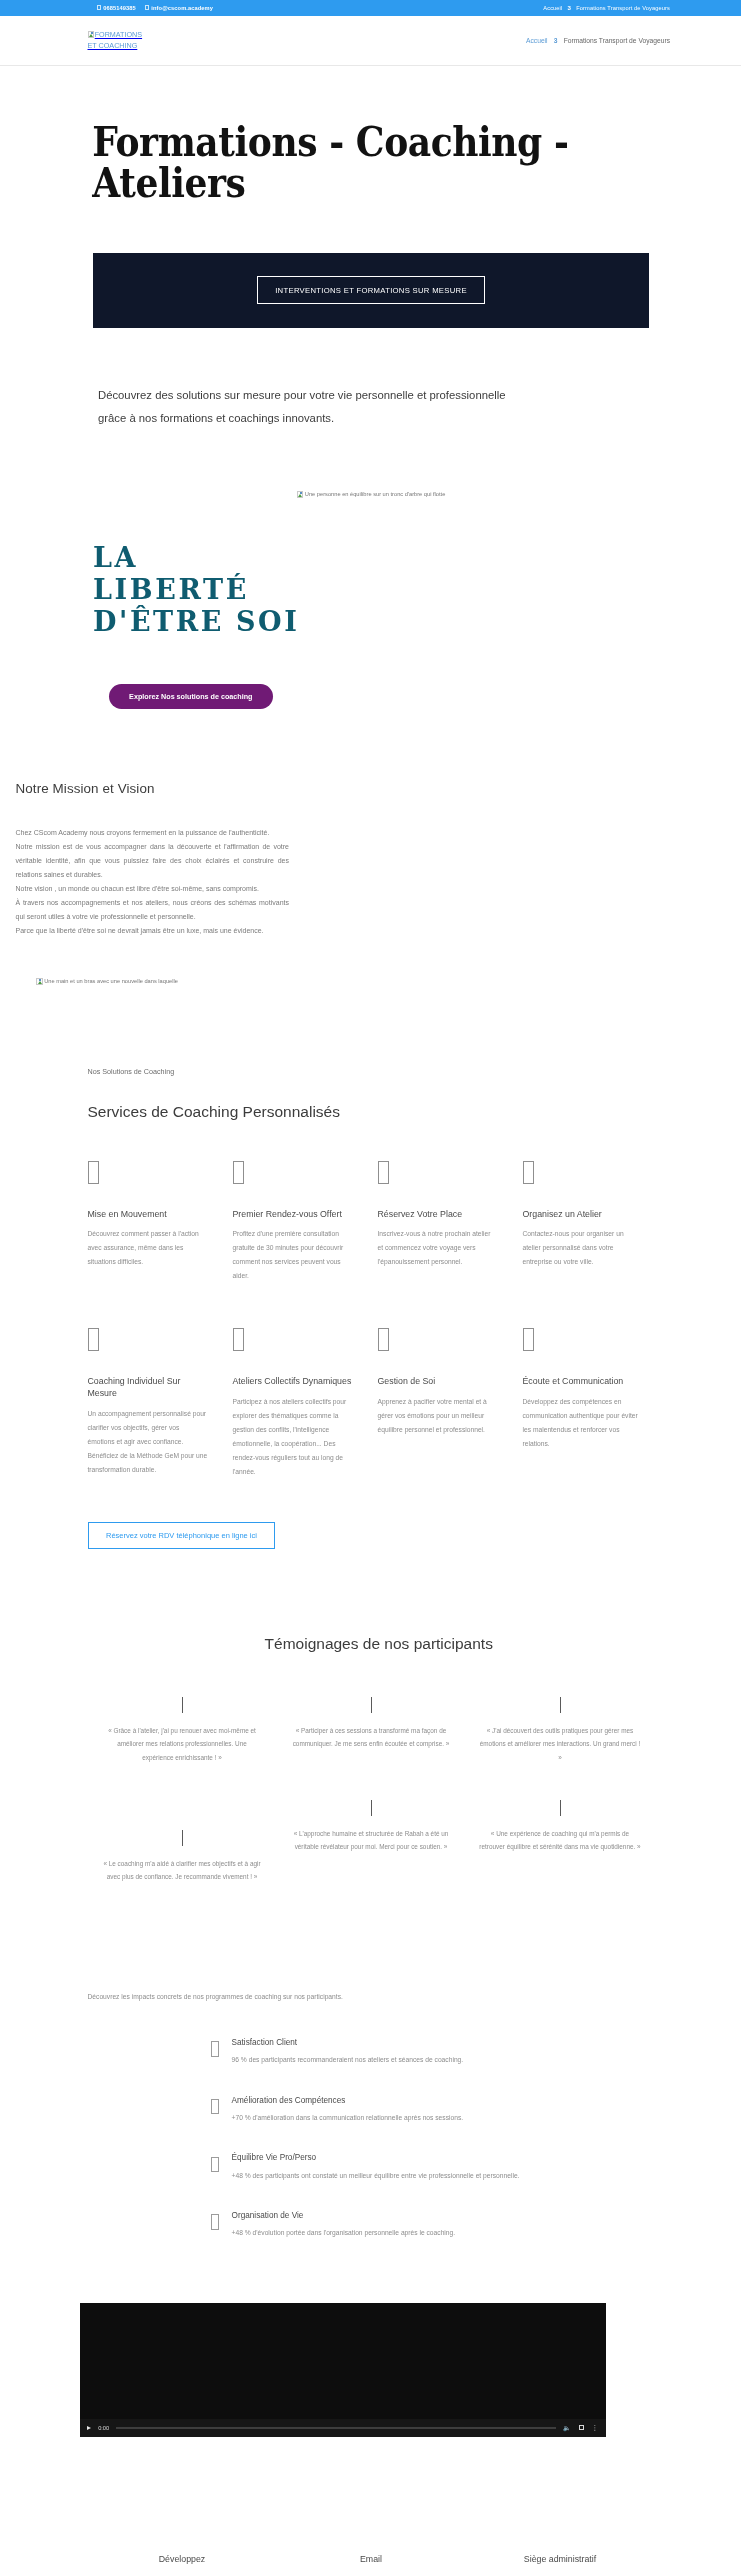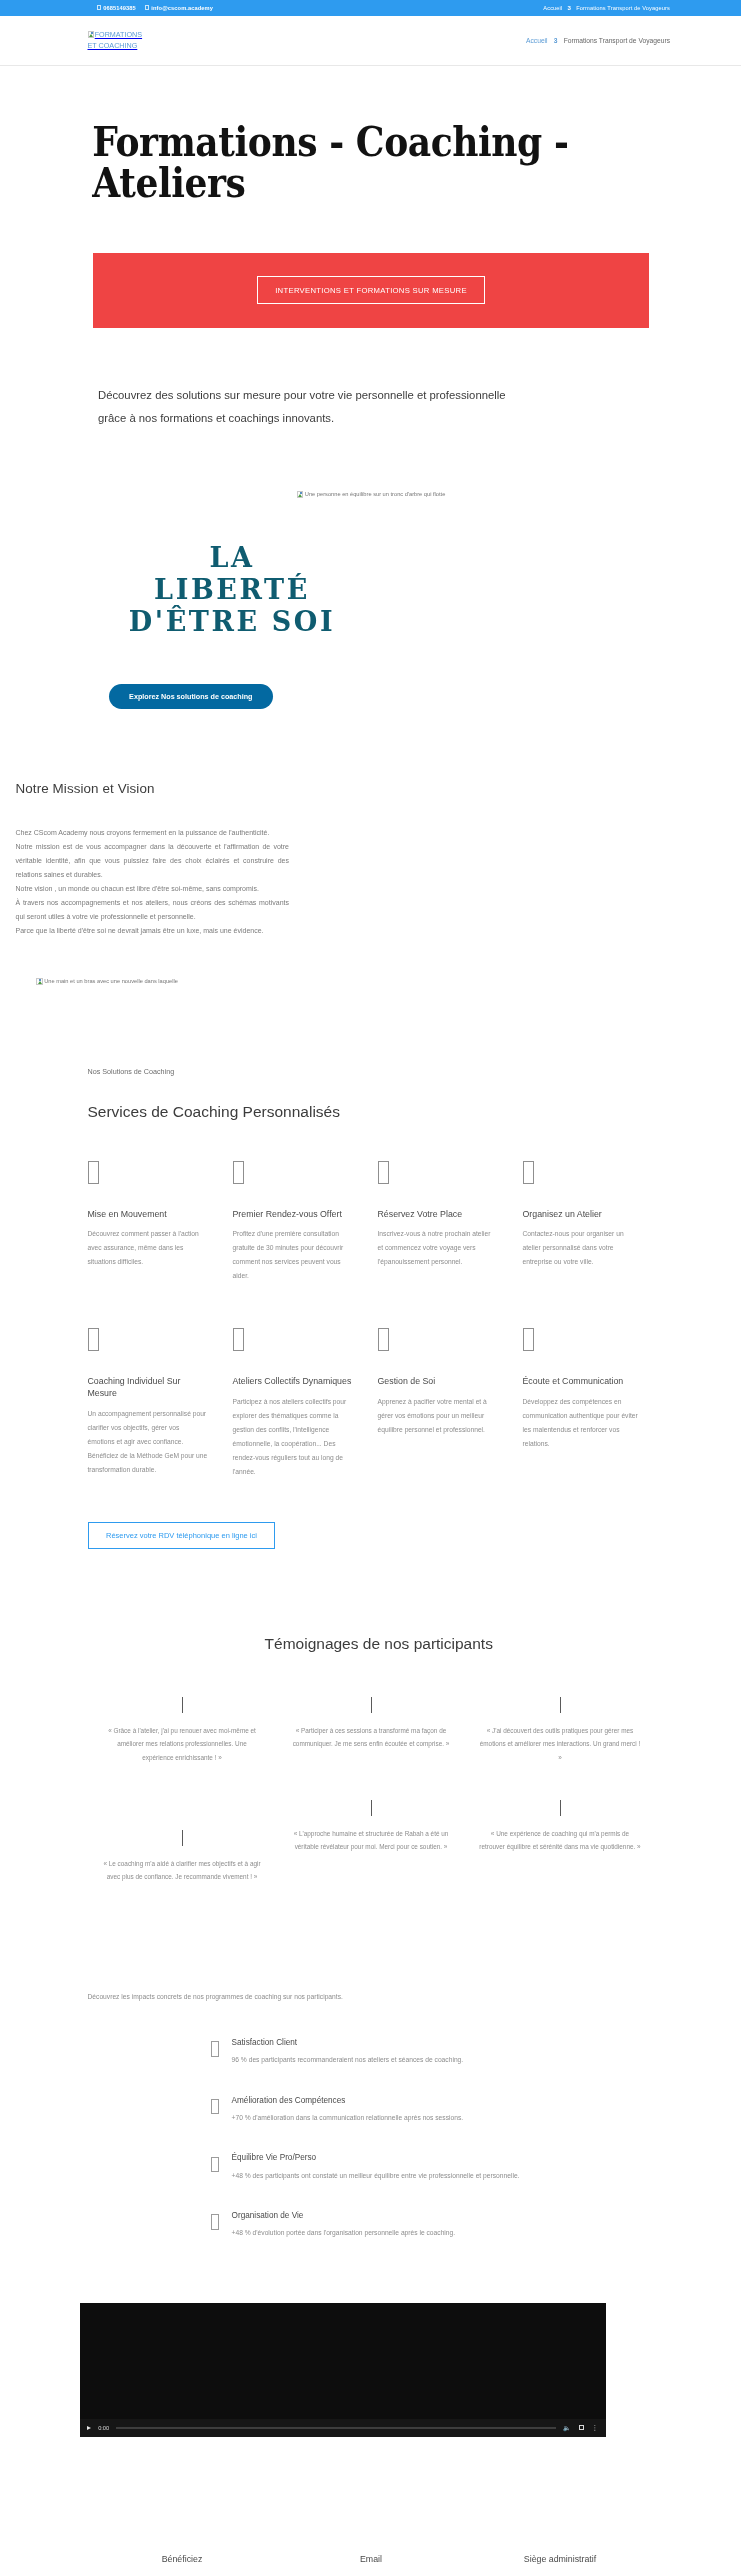--- a/index.html
+++ b/index.html
@@ -68,21 +68,21 @@
   .hero-title {
     font-family: "DejaVu Serif", serif;
     font-weight: bold; font-size: 41px; line-height: 1;
     color: #121212; letter-spacing: -0.5px;
     padding-left: 23px;
     transform: scaleX(.88); transform-origin: left center;
   }
 
   
   .teal-band {
-    background: #ef4444; height: 75px;
+    background: #0f172a; height: 75px;
     display: flex; align-items: center; justify-content: center;
     margin: 0 auto; width: 556px;
   }
   .band-btn {
     border: 1px solid #fff; color: #fff; background: transparent;
     padding: 8.8px 17.5px; font-size: 7.7px; letter-spacing: 0.3px;
     cursor: pointer; font-family: "Liberation Sans", sans-serif;
   }
 
   
@@ -96,25 +96,25 @@
   .imgalt {
     display: flex; align-items: flex-start; gap: 1px;
     font-size: 5.7px; color: #777; white-space: nowrap;
   }
 
   
   .liberte-zone { padding-top: 44px; padding-left: 93px; }
   .liberte {
     font-family: "DejaVu Serif", serif; font-weight: bold;
     font-size: 27px; line-height: 32px; letter-spacing: 2.6px;
-    color: #0F5C70; text-align: center; width: 278px;
+    color: #0F5C70; width: 278px;
   }
   .explore-btn {
     margin-top: 46px; margin-left: 15.5px;
-    background: #0369a1; color: #fff; border: none; border-radius: 12.4px;
+    background: #701a75; color: #fff; border: none; border-radius: 12.4px;
     padding: 7.7px 20.6px; font-size: 7.2px; font-weight: bold;
     cursor: pointer; font-family: "Liberation Sans", sans-serif;
   }
 
   
   .mission-zone { padding-top: 72px; display: flex; flex-direction: column; }
   .mission-col { width: 289px; padding-left: 15.5px; }
   .mission-h {
     font-size: 13.4px; color: #3c3c3c; font-weight: normal;
     letter-spacing: 0.1px; margin-bottom: 30px;
@@ -445,21 +445,21 @@
         <span class="v-dots">⋮</span>
       </div>
     </div>
   </div>
 </div>
 
 <div class="contact-zone">
   <div class="container">
     <div class="contact-row">
       <div class="contact-col">
-        <h3 class="contact-h">Bénéficiez</h3>
+        <h3 class="contact-h">Développez</h3>
         <div class="contact-v">06 85 14 93 85</div>
       </div>
       <div class="contact-col">
         <h3 class="contact-h">Email</h3>
         <div class="contact-v"><a href="#">coach@cscom.academy</a></div>
       </div>
       <div class="contact-col">
         <h3 class="contact-h">Siège administratif</h3>
         <div class="contact-v">40 Le hameau des tilleuls,</div>
         <div class="contact-v">85170 LES LUCS SUR BOULOGNE</div>

